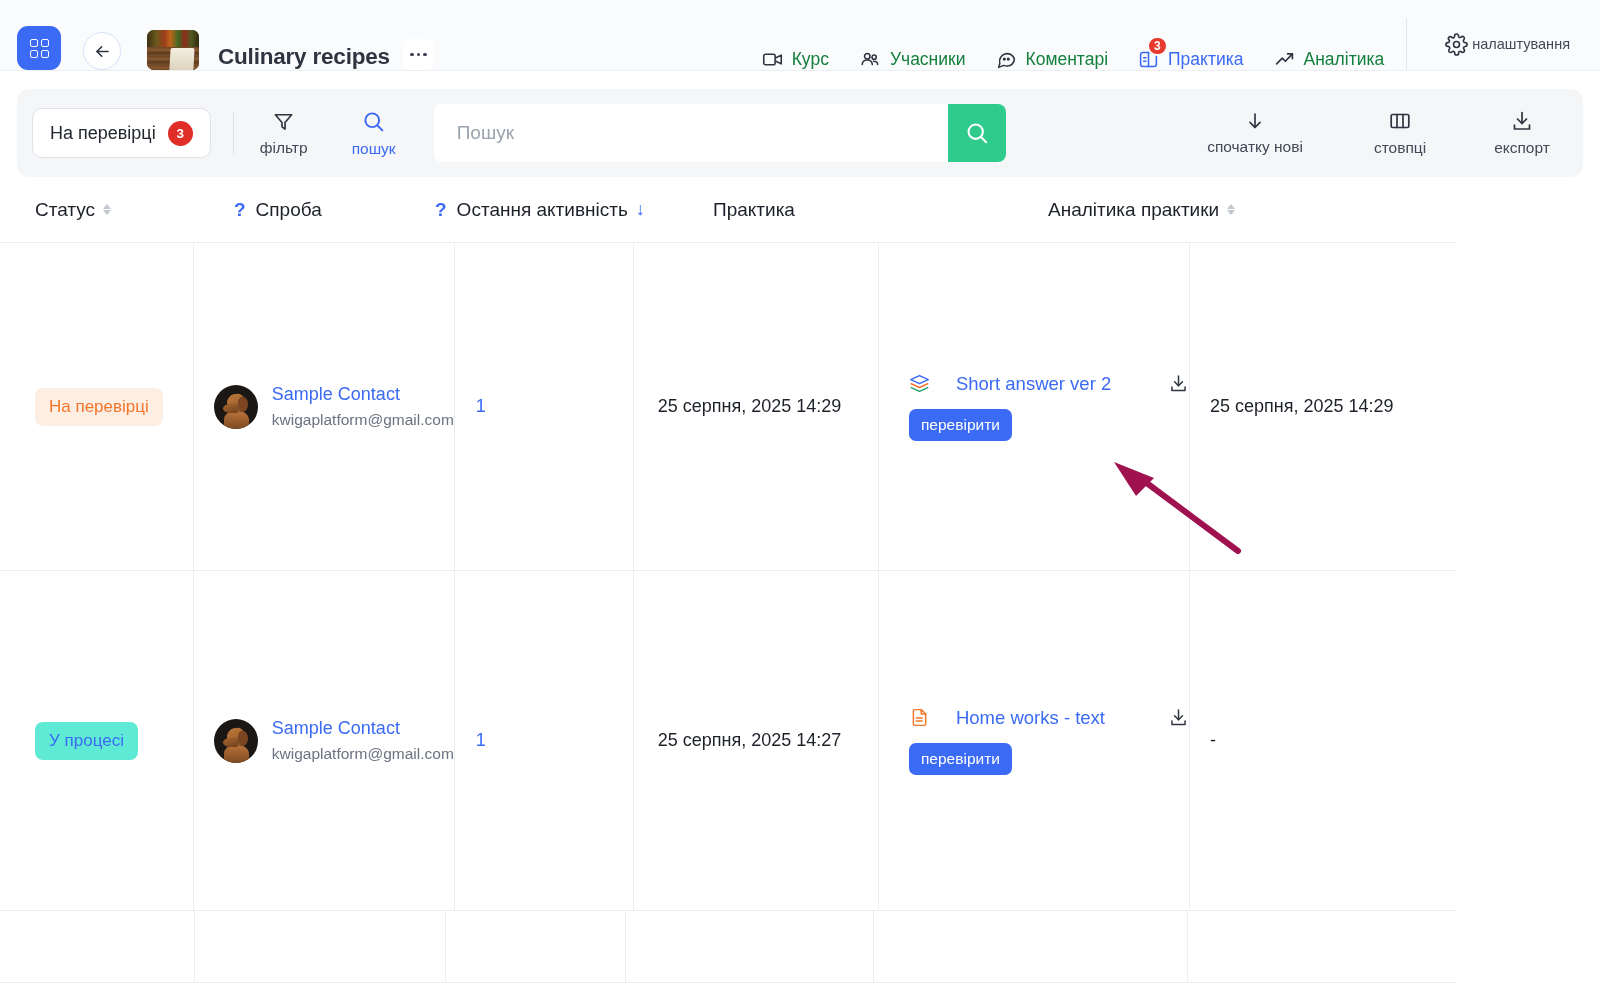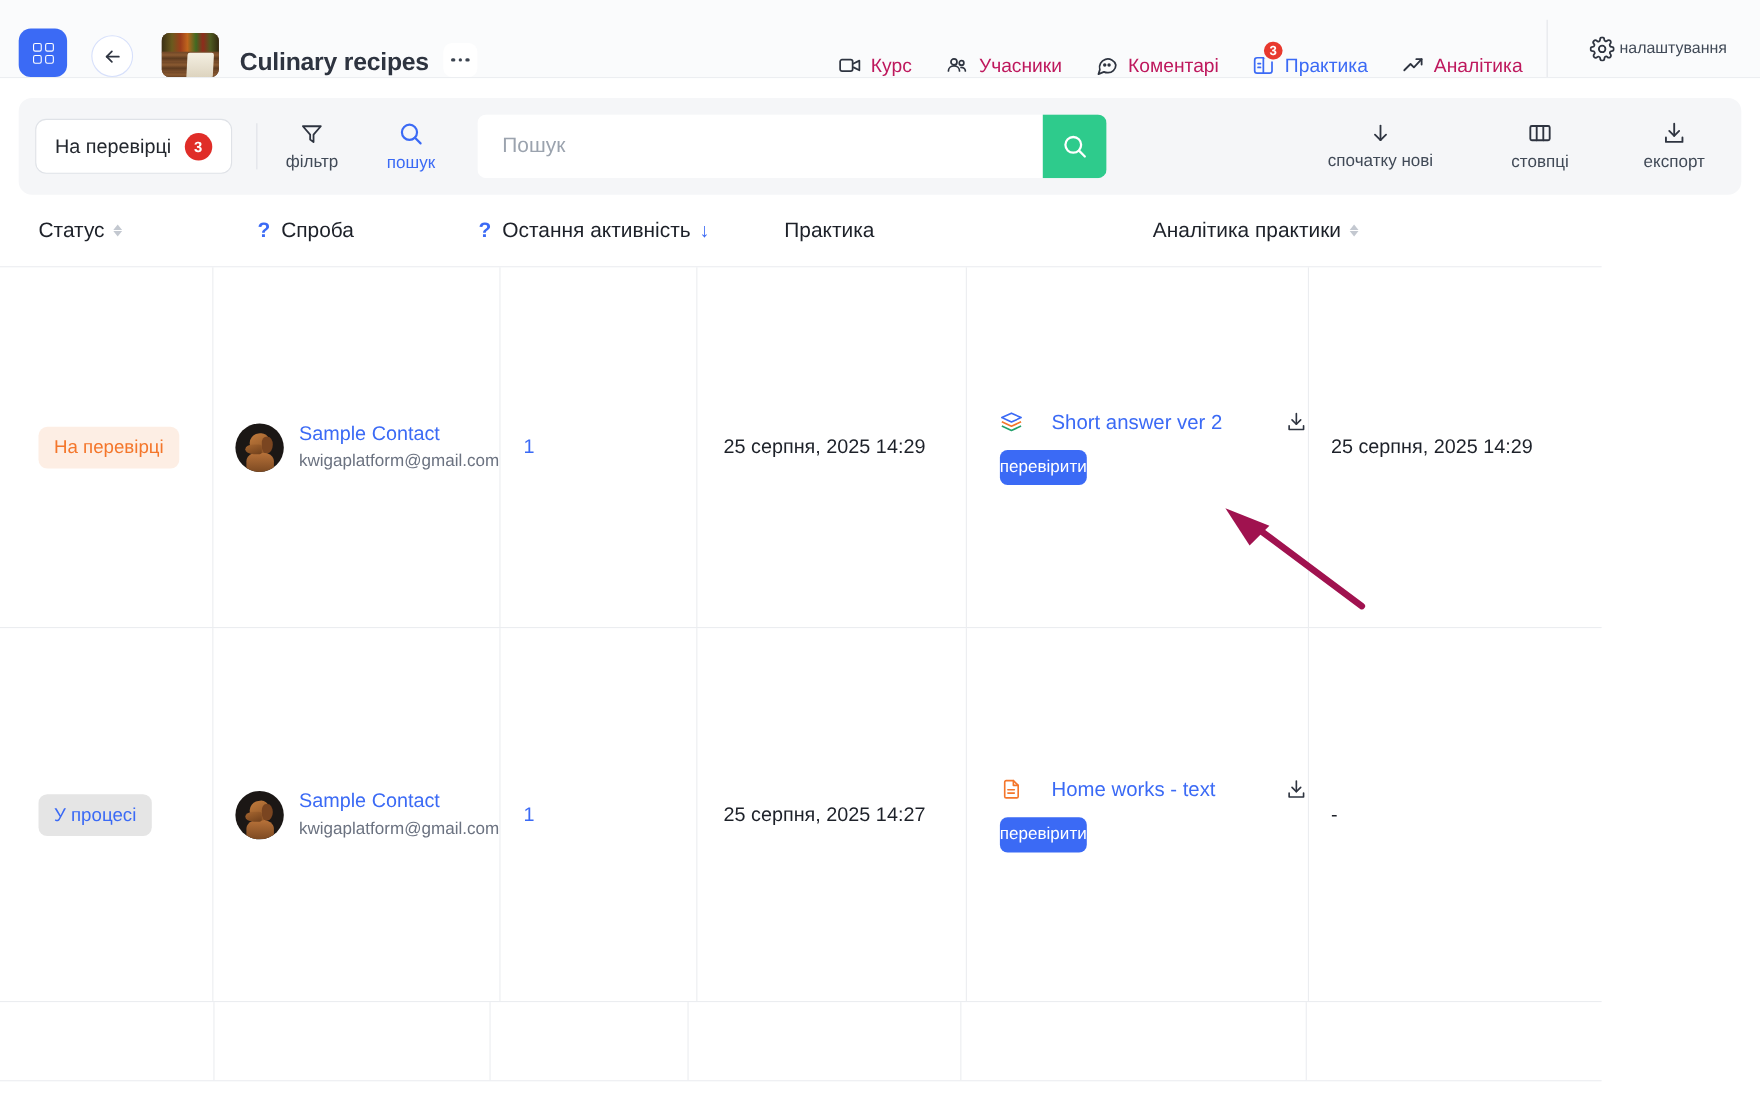--- a/index.html
+++ b/index.html
@@ -82,21 +82,21 @@
   .nav {
     margin-left: auto;
     display: flex;
     align-items: center;
     gap: 30px;
     padding-right: 22px;
   }
   .nav-item {
     display: flex; align-items: center; gap: 9px;
     font-size: 17.5px;
-    color: #be185d;
+    color: #15803d;
     cursor: pointer;
     position: relative;
     white-space: nowrap;
   }
   .nav-item.active { color: #3b6af5; }
   .nav-badge {
     position: absolute;
     left: 9px; top: -13px;
     min-width: 20px; height: 20px;
     border-radius: 10px;
@@ -231,21 +231,21 @@
   }
   .cell.last { border-right: none; }
 
   .badge {
     border-radius: 8px;
     padding: 9px 14px;
     font-size: 17px;
     white-space: nowrap;
   }
   .badge.review { background: #fdeee4; color: #f4762b; }
-  .badge.progress { background: #e5e5e5; color: #3b6af5; }
+  .badge.progress { background: #5eead4; color: #3b6af5; }
 
   .user-cell { display: flex; align-items: center; gap: 14px; }
   .avatar {
     width: 44px; height: 44px; border-radius: 50%;
     flex: 0 0 auto;
     background: #1b1715;
     overflow: hidden;
     position: relative;
   }
   .avatar .dog-head { position:absolute; left:30%; top:22%; width:42%; height:40%;
@@ -268,21 +268,21 @@
   .practice-left { flex: 1; }
   .practice-top { display: flex; align-items: flex-start; gap: 26px; }
   .practice-name { font-size: 18.5px; color: #3b6af5; cursor: pointer; white-space: nowrap; }
   .btn-check {
     display: inline-block;
     margin-top: 14px;
     background: #3b6af5;
     color: #fff;
     font-size: 15.5px;
     border-radius: 7px;
-    padding: 7px 0;
+    padding: 7px 12px;
     cursor: pointer;
     border: none;
     font-family: "Liberation Sans", sans-serif;
   }
   .dl-icon { cursor: pointer; flex: 0 0 auto; margin-left: 6px; }
 
   
   .anno { position: absolute; left: 0; top: 0; width: 1600px; height: 1008px; pointer-events: none; }
 </style>
 </head>

